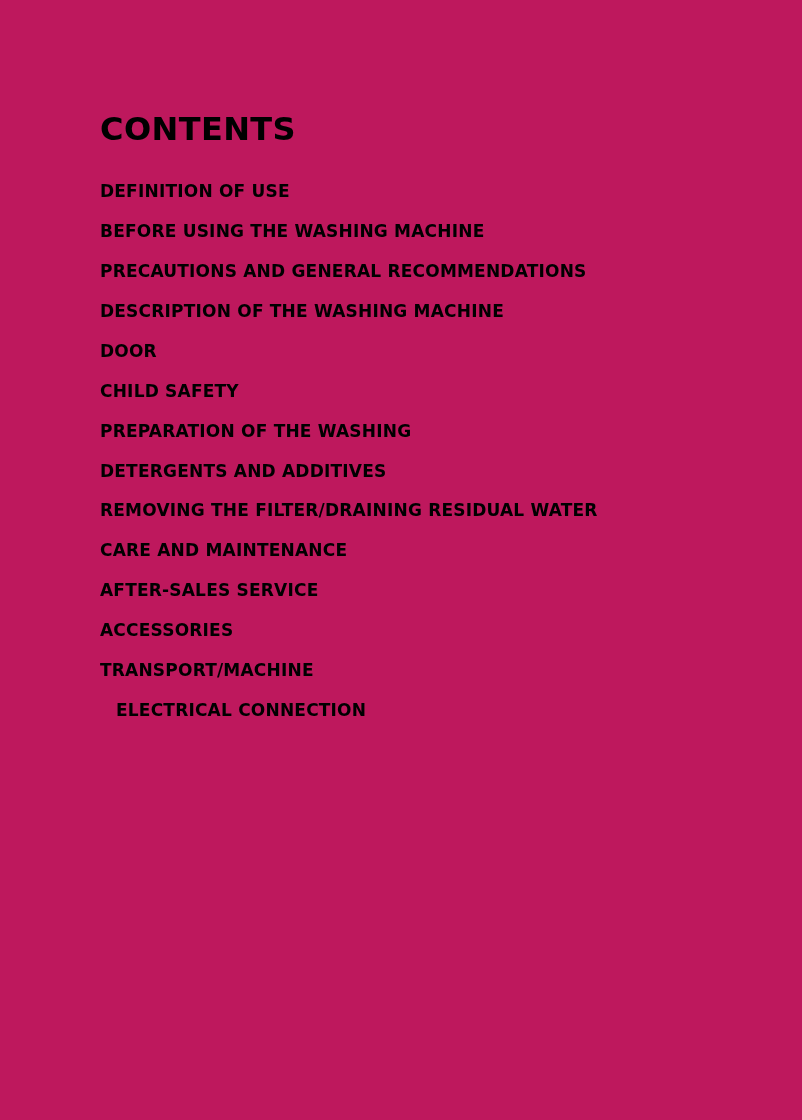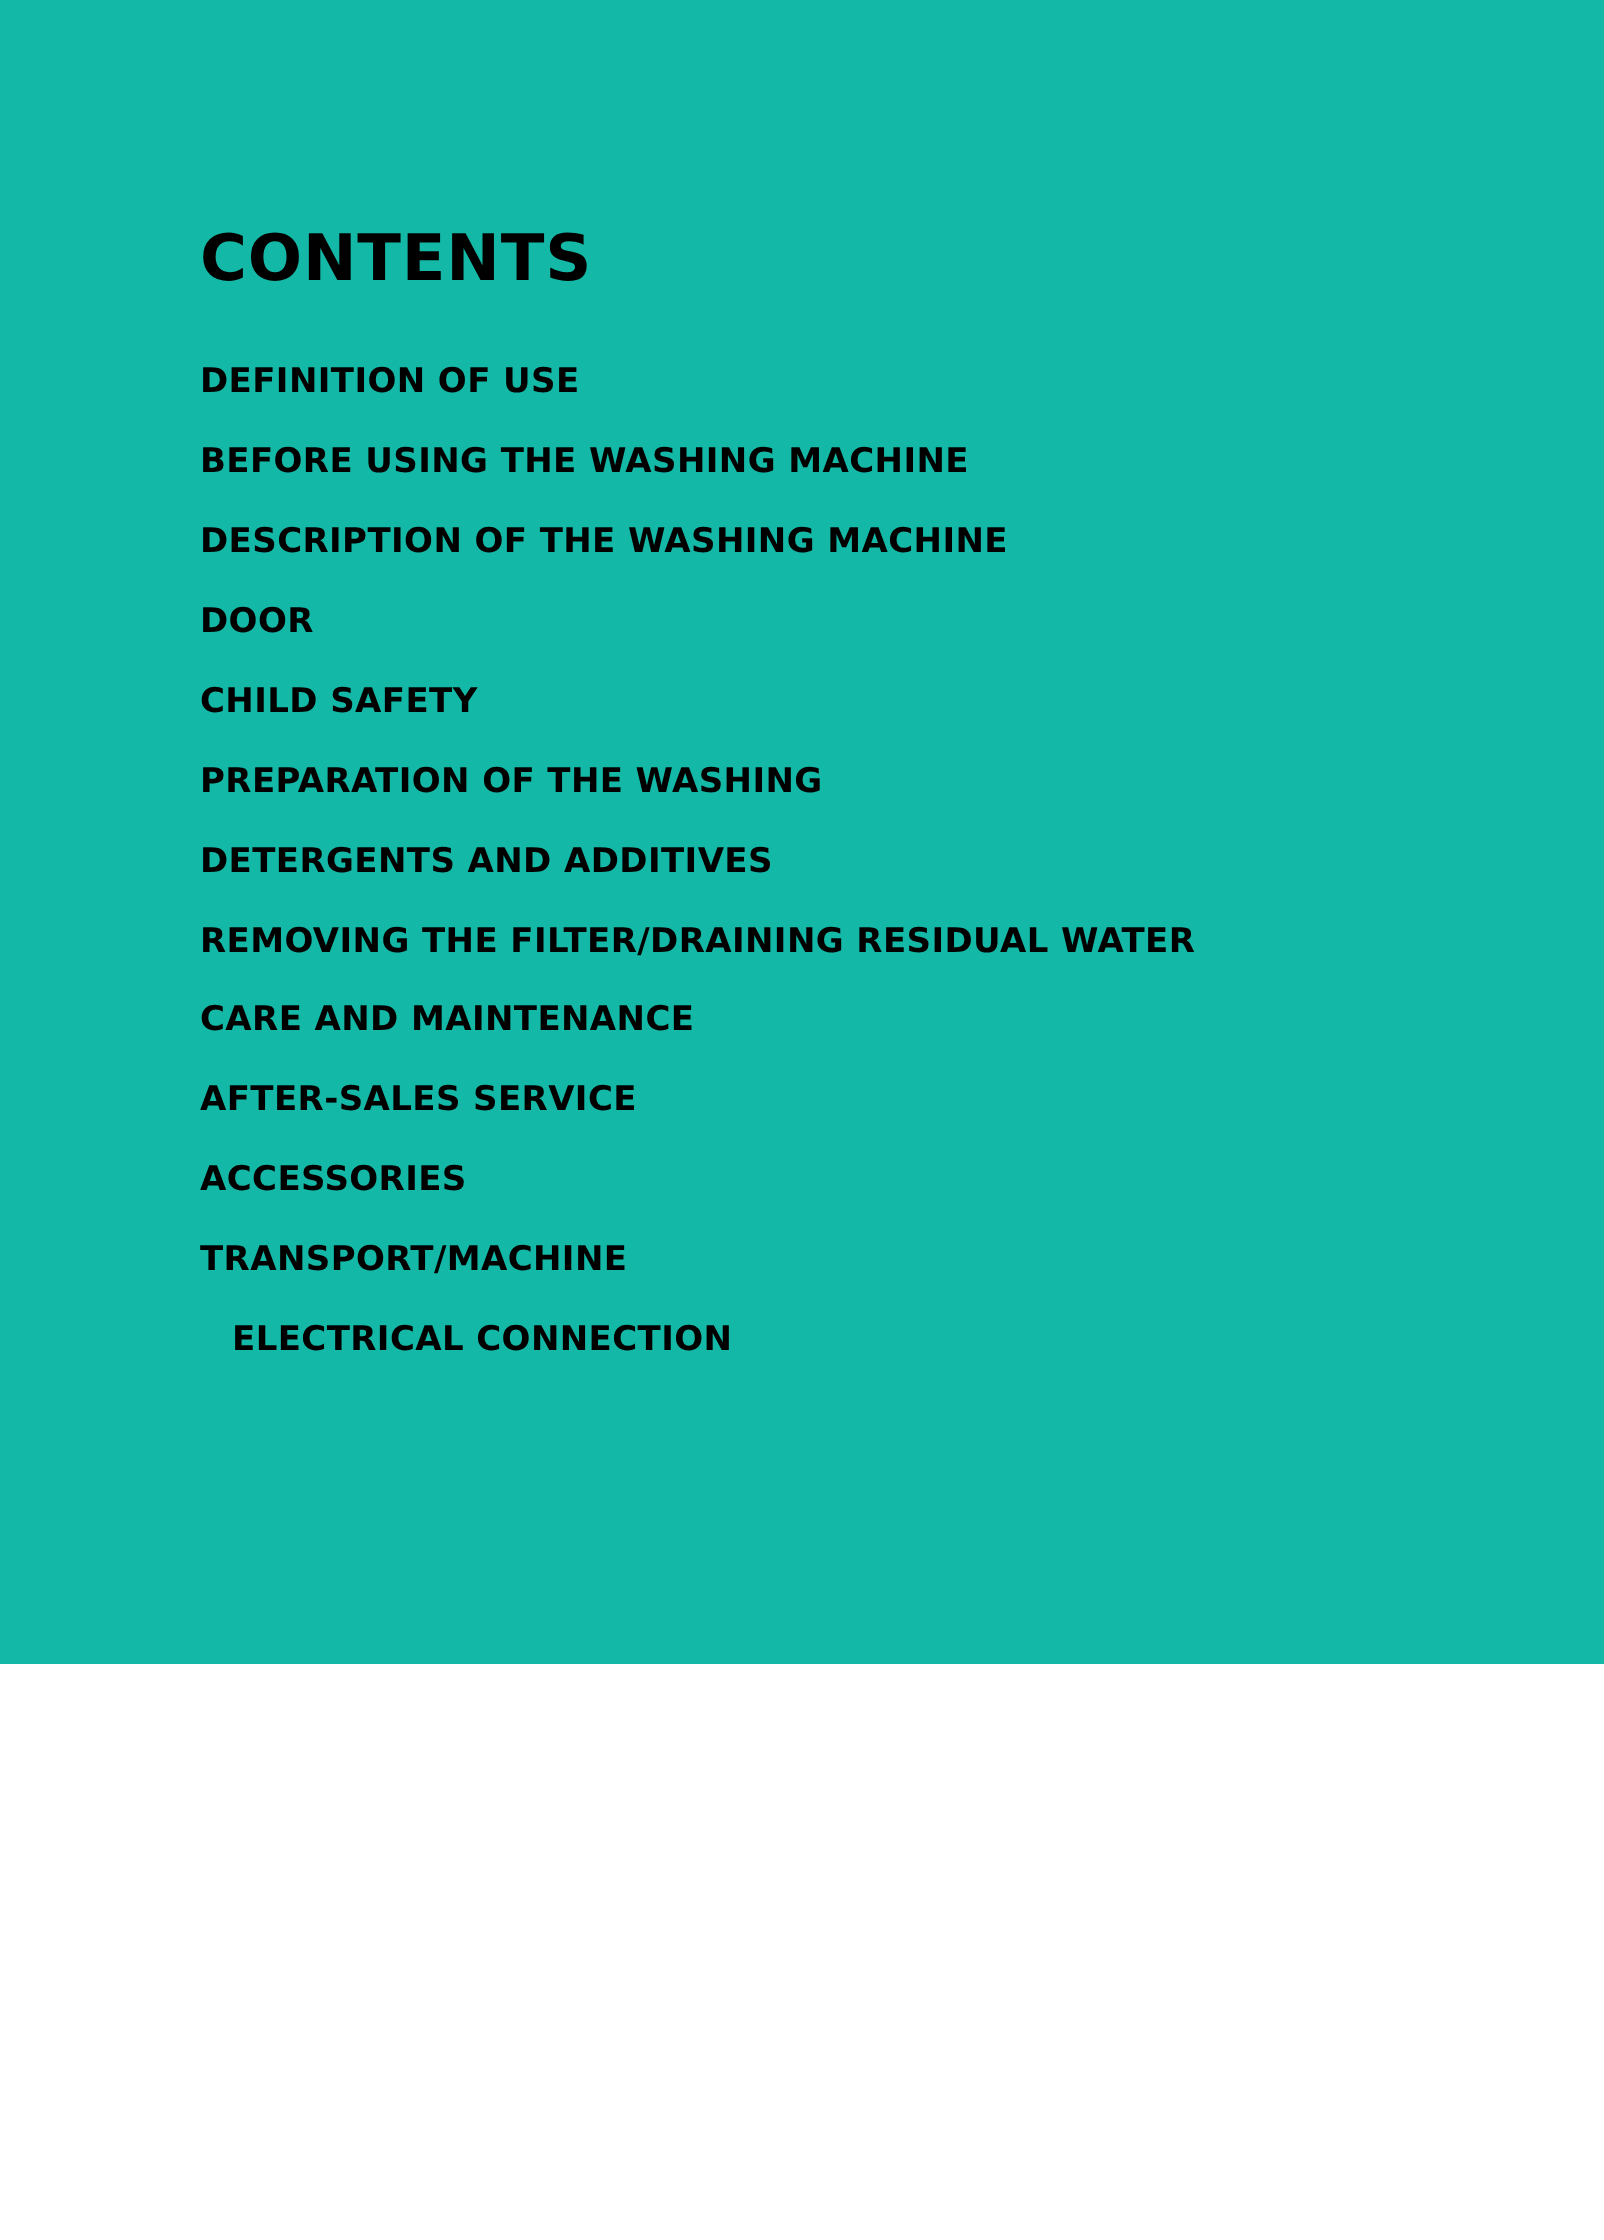--- a/index.html
+++ b/index.html
@@ -10,22 +10,22 @@
   body {
     width: 802px;
     height: 1120px;
     font-family: "DejaVu Sans", sans-serif;
     color: #000000;
     overflow: hidden;
   }
   .page {
     position: relative;
     width: 802px;
-    height: 832px;
-    background: #14b8a6;
+    height: 1120px;
+    background: #be185d;
     box-sizing: border-box;
   }
   .content-block {
     position: absolute;
     left: 100px;
     top: 112px;
     width: 640px;
   }
   .toc-title {
     font-size: 32px;
@@ -53,20 +53,21 @@
 </style>
 </head>
 <body>
 
 <div class="page">
   <div class="content-block">
     <h1 class="toc-title">CONTENTS</h1>
     <ul class="toc-list">
       <li class="toc-item">DEFINITION OF USE</li>
       <li class="toc-item">BEFORE USING THE WASHING MACHINE</li>
+      <li class="toc-item">PRECAUTIONS AND GENERAL RECOMMENDATIONS</li>
       <li class="toc-item">DESCRIPTION OF THE WASHING MACHINE</li>
       <li class="toc-item">DOOR</li>
       <li class="toc-item">CHILD SAFETY</li>
       <li class="toc-item">PREPARATION OF THE WASHING</li>
       <li class="toc-item">DETERGENTS AND ADDITIVES</li>
       <li class="toc-item">REMOVING THE FILTER/DRAINING RESIDUAL WATER</li>
       <li class="toc-item">CARE AND MAINTENANCE</li>
       <li class="toc-item">AFTER-SALES SERVICE</li>
       <li class="toc-item">ACCESSORIES</li>
       <li class="toc-item">TRANSPORT/MACHINE</li>

